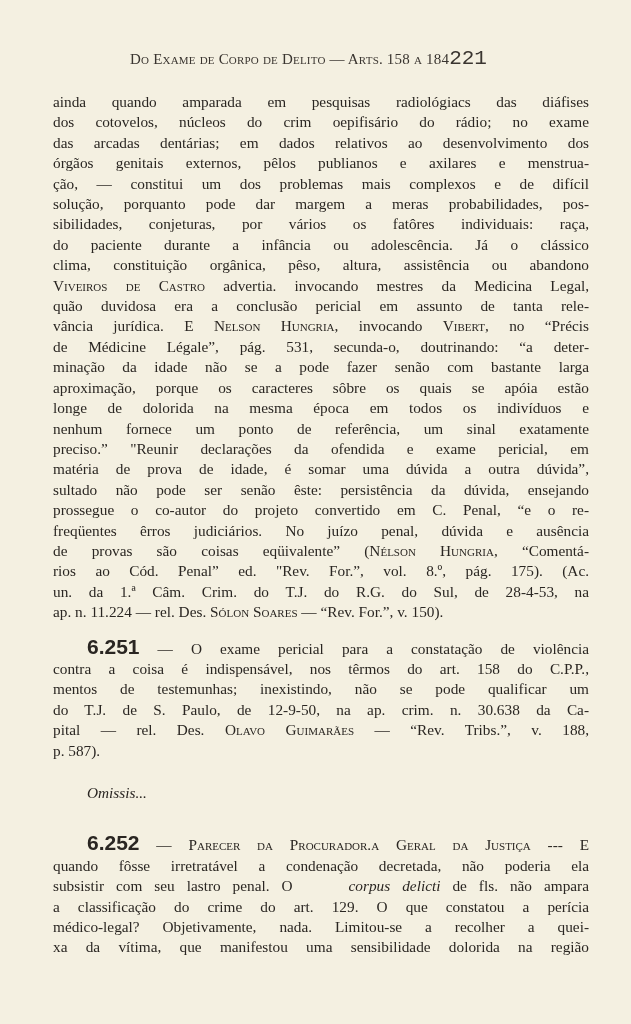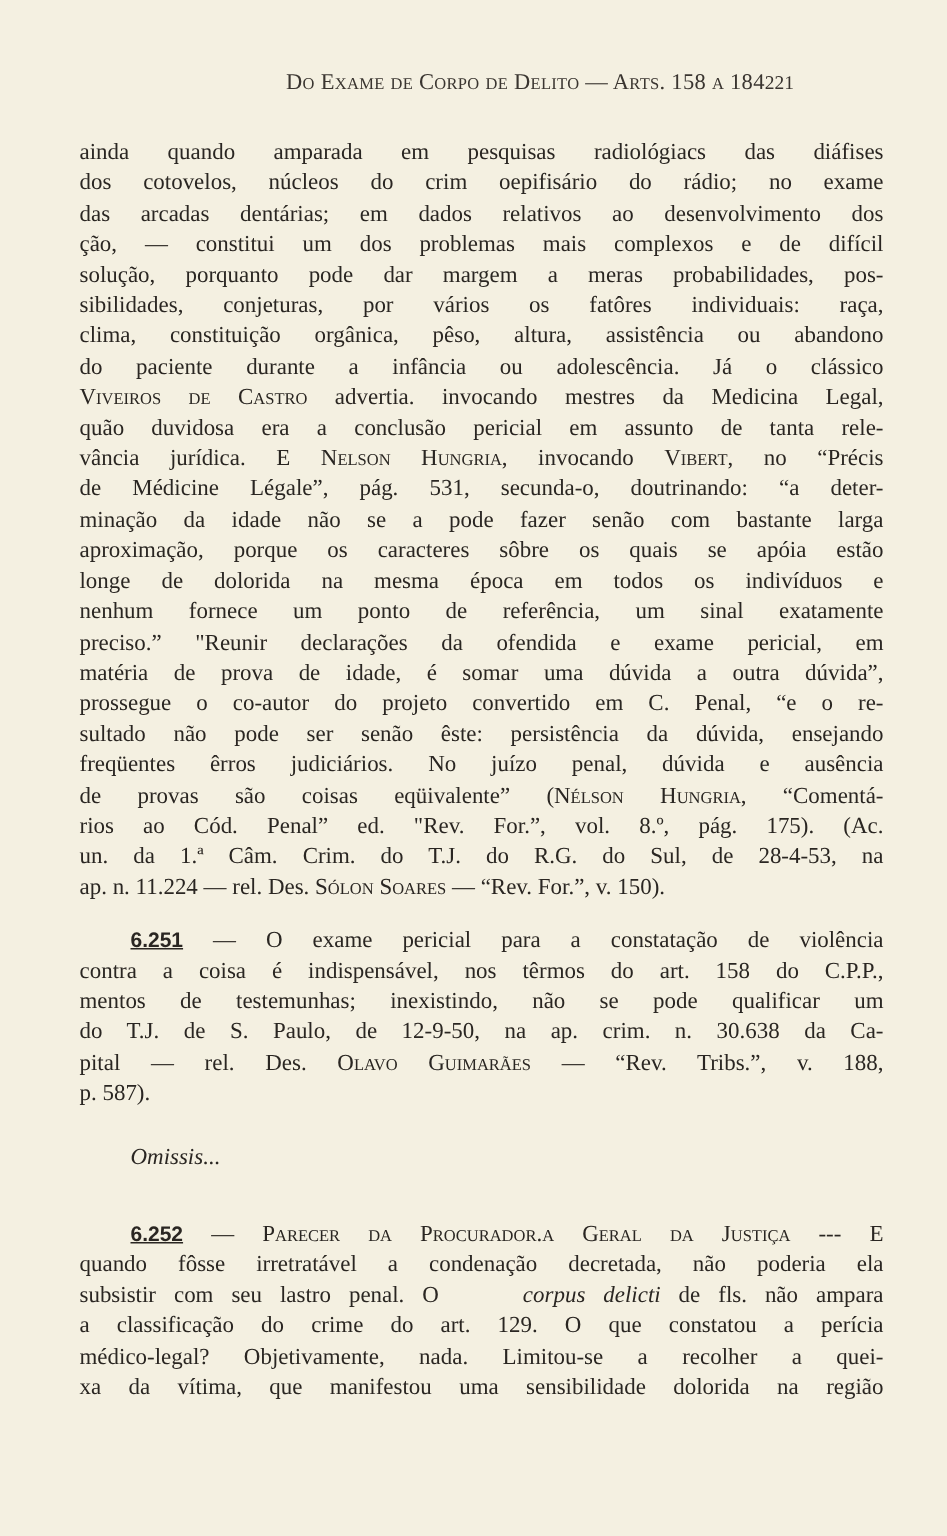--- a/index.html
+++ b/index.html
@@ -19,32 +19,33 @@
       position: absolute;
       left: 0; top: 0;
       width: 631px; height: 1024px;
     }
     .running-head {
       position: absolute;
       top: 47px;
       left: 130px;
       width: 460px;
       display: flex;
-      justify-content: center;
+      justify-content: flex-start;
       align-items: baseline;
       font-family: "Liberation Serif", serif;
       font-size: 15px;
       color: #3a3530;
     }
     .running-title {
       font-variant: small-caps;
       letter-spacing: 0.2px;
     }
     .page-number {
-      font-size: 13px;
+      font-size: 21px;
+      font-family: Liberation Mono, monospace;
     }
     .body-text {
       position: absolute;
       left: 53px;
       top: 92px;
       width: 536px;
       font-family: "Liberation Serif", serif;
       font-size: 15.3px;
       line-height: 20.4px;
       text-align: justify;
@@ -62,22 +63,21 @@
       font-variant: small-caps;
     }
     .para {
       margin: 0;
     }
     .para + .para { margin-top: 14px; }
     .indent { padding-left: 34px; }
     .sec-num {
       font-family: "Liberation Sans", sans-serif;
       font-weight: bold;
-      font-size: 14px;
-      text-decoration: underline;
+      font-size: 21px;
     }
     .omissis {
       font-style: italic;
       padding-left: 34px;
       margin-top: 22px !important;
       margin-bottom: 30px;
     }
     .para.after-omissis { margin-top: 30px; }
     em.term { font-style: italic; margin-left: 44px; }
   </style>
@@ -90,37 +90,38 @@
     <span class="running-title">Do Exame de Corpo de Delito — Arts. 158 a 184</span>
     <span class="page-number">221</span>
   </div>
 
   <div class="body-text">
 
     <div class="para">
       <span class="line">ainda quando amparada em pesquisas radiológiacs das diáfises</span>
       <span class="line">dos cotovelos, núcleos do crim oepifisário do rádio; no exame</span>
       <span class="line">das arcadas dentárias; em dados relativos ao desenvolvimento dos</span>
+      <span class="line">órgãos genitais externos, pêlos publianos e axilares e menstrua-</span>
       <span class="line">ção, — constitui um dos problemas mais complexos e de difícil</span>
       <span class="line">solução, porquanto pode dar margem a meras probabilidades, pos-</span>
       <span class="line">sibilidades, conjeturas, por vários os fatôres individuais: raça,</span>
+      <span class="line">do paciente durante a infância ou adolescência.  Já o clássico</span>
       <span class="line">clima, constituição orgânica, pêso, altura, assistência ou abandono</span>
-      <span class="line">do paciente durante a infância ou adolescência.  Já o clássico</span>
       <span class="line"><span class="sc">Viveiros de Castro</span> advertia. invocando mestres da Medicina Legal,</span>
       <span class="line">quão duvidosa era a conclusão pericial em assunto de tanta rele-</span>
       <span class="line">vância jurídica. E <span class="sc">Nelson Hungria</span>, invocando <span class="sc">Vibert</span>, no “Précis</span>
       <span class="line">de Médicine Légale”, pág. 531, secunda-o, doutrinando: “a deter-</span>
       <span class="line">minação da idade não se a pode fazer senão com bastante larga</span>
       <span class="line">aproximação, porque os caracteres sôbre os quais se apóia estão</span>
       <span class="line">longe de dolorida na mesma época em todos os indivíduos e</span>
       <span class="line">nenhum fornece um ponto de referência, um sinal exatamente</span>
       <span class="line">preciso.”  "Reunir declarações da ofendida e exame pericial, em</span>
       <span class="line">matéria de prova de idade, é somar uma dúvida a outra dúvida”,</span>
+      <span class="line">sultado não pode ser senão êste:  persistência da dúvida, ensejando</span>
       <span class="line">prossegue o co-autor do projeto convertido em C. Penal, “e o re-</span>
-      <span class="line">sultado não pode ser senão êste:  persistência da dúvida, ensejando</span>
       <span class="line">freqüentes êrros judiciários.  No juízo penal, dúvida e ausência</span>
       <span class="line">de provas são coisas eqüivalente” (<span class="sc">Nélson Hungria</span>, “Comentá-</span>
       <span class="line">rios ao Cód. Penal” ed. "Rev. For.”, vol. 8.º, pág. 175). (Ac.</span>
       <span class="line">un. da 1.ª Câm. Crim. do T.J. do R.G. do Sul, de 28-4-53, na</span>
       <span class="line last">ap. n. 11.224 — rel. Des. <span class="sc">Sólon Soares</span> — “Rev. For.”, v. 150).</span>
     </div>
 
     <div class="para">
       <span class="line indent"><span class="sec-num">6.251</span> <span>— O exame pericial para a constatação de violência</span></span>
       <span class="line">contra a coisa é indispensável, nos têrmos do art. 158 do C.P.P.,</span>

